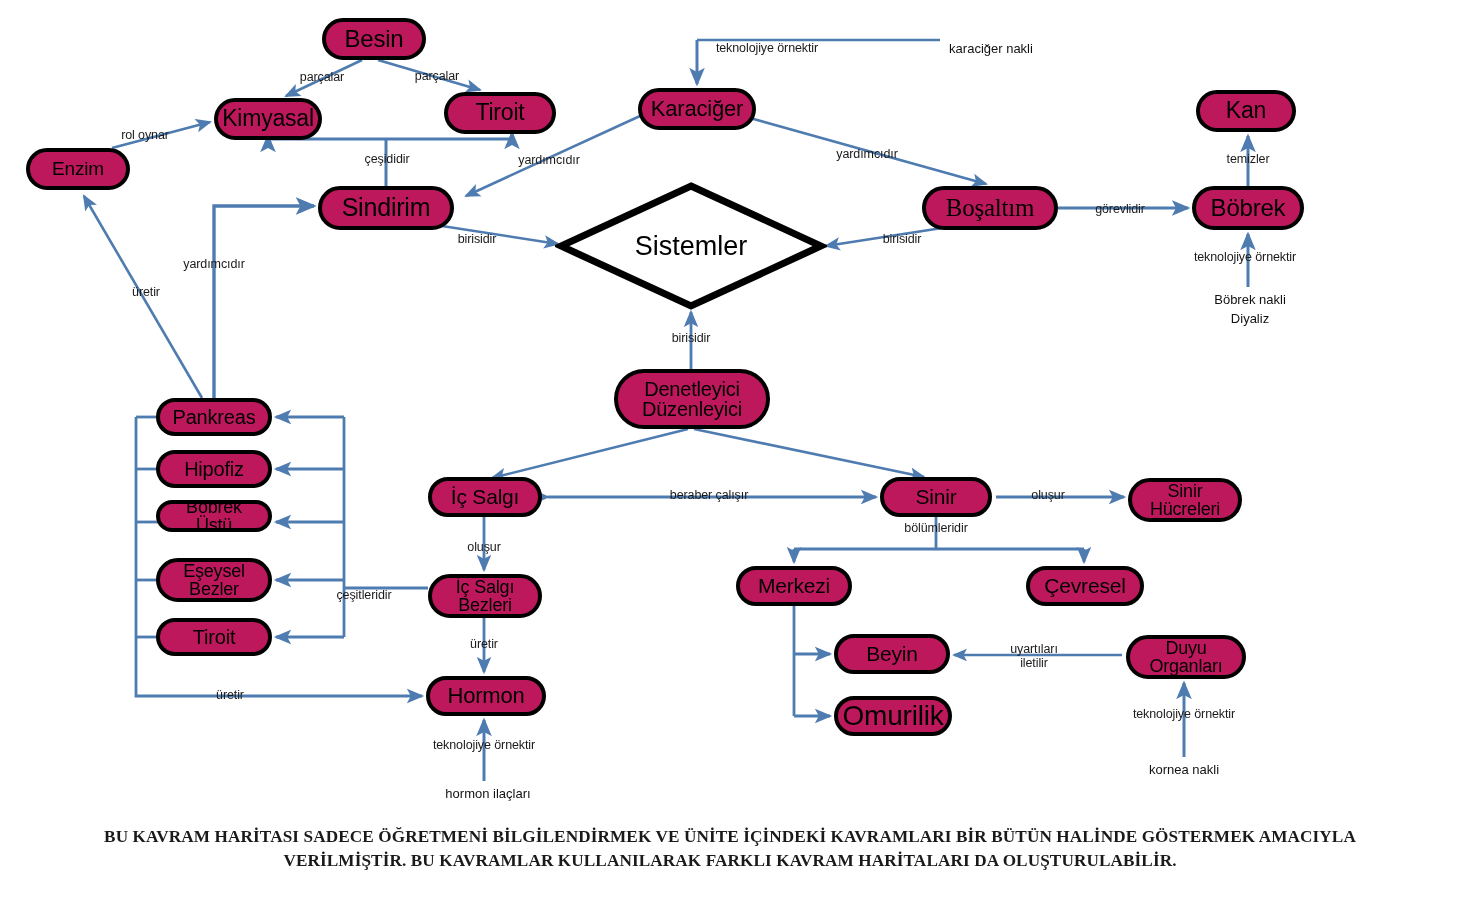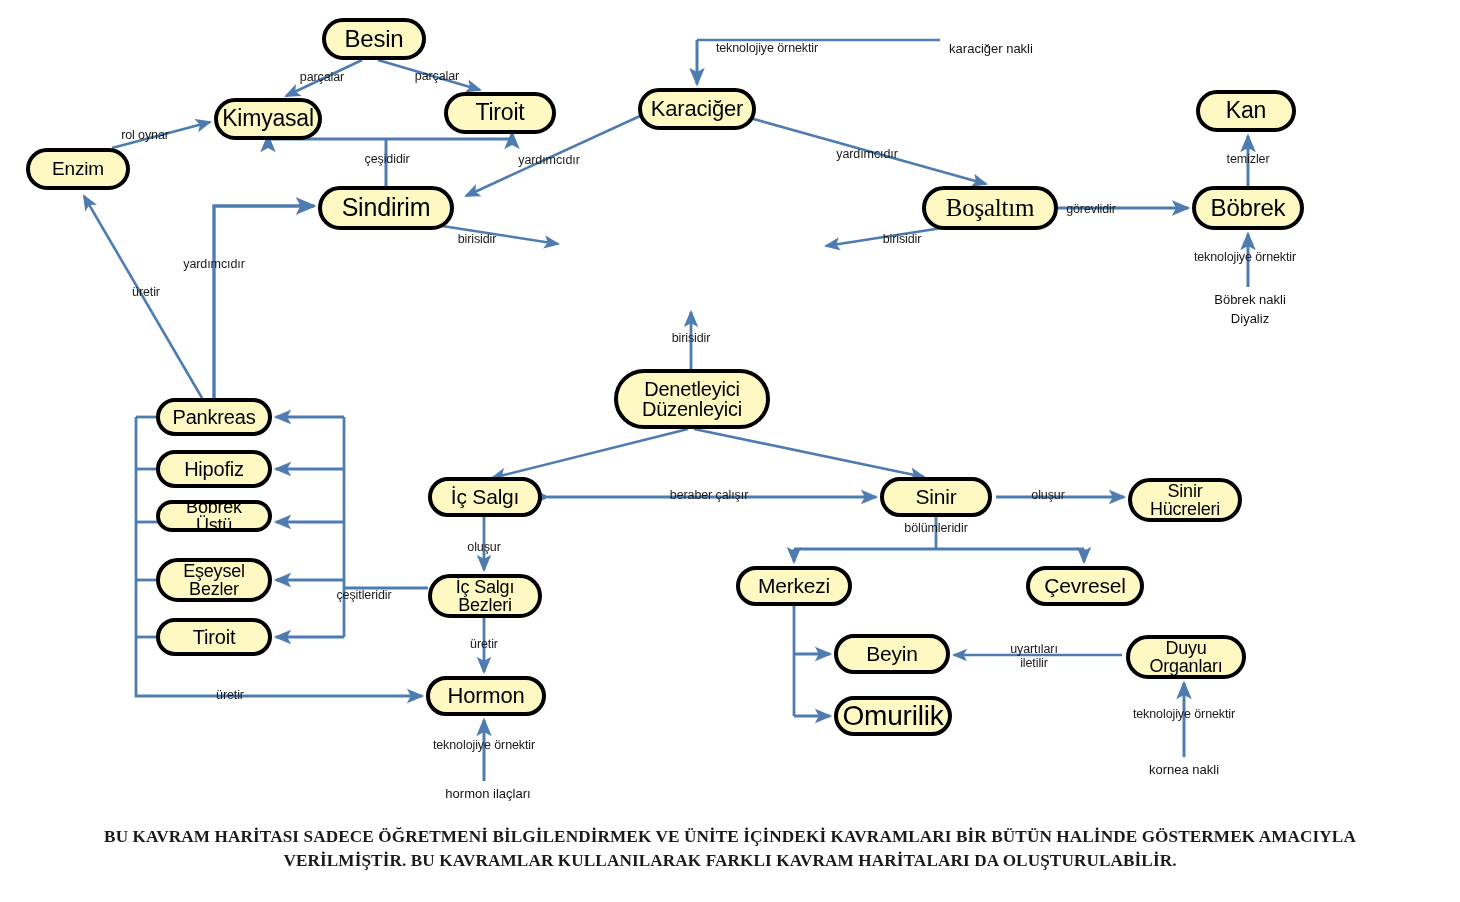--- a/index.html
+++ b/index.html
@@ -11,21 +11,21 @@
     background:#ffffff;
     font-family:"Liberation Sans", sans-serif;
     overflow:hidden;
   }
   #wires{position:absolute;left:0;top:0;width:1460px;height:902px;}
   .node{
     position:absolute;
     box-sizing:border-box;
     border:4px solid #000000;
     border-radius:999px;
-    background:#fef9c3;
+    background:#be185d;
     display:flex;
     align-items:center;
     justify-content:center;
     text-align:center;
     color:#000000;
     font-family:"Liberation Sans", sans-serif;
     line-height:1.02;
     z-index:3;
     white-space:pre-line;
     letter-spacing:-0.2px;
@@ -175,20 +175,26 @@
 
       <path d="M136,417 L160,417" stroke-width="2.8"></path>
       <path d="M136,469 L160,469" stroke-width="2.8"></path>
       <path d="M136,522 L160,522" stroke-width="2.8"></path>
       <path d="M136,580 L160,580" stroke-width="2.8"></path>
       <path d="M136,637 L160,637" stroke-width="2.8"></path>
       <path d="M136,417 L136,696 L422,696" stroke-width="2.8" marker-end="url(#ah)"></path>
     </g>
   </svg>
 
+  <div class="diamond" id="diamond-node" style="left: 555px; top: 180px; width: 272px; height: 132px;">
+    <svg width="272" height="132" viewBox="0 0 272 132">
+      <polygon points="136,6 266,66 136,126 6,66" fill="#ffffff" stroke="#000000" stroke-width="7"></polygon>
+    </svg>
+    <span class="dlabel" style="position: absolute;">Sistemler</span>
+  </div>
 
   <div id="nodes-layer">
       <div class="node" style="left: 322px; top: 18px; width: 104px; height: 42px; font-size: 24px;">Besin</div>
       <div class="node" style="left: 214px; top: 98px; width: 108px; height: 42px; font-size: 23px;">Kimyasal</div>
       <div class="node" style="left: 444px; top: 92px; width: 112px; height: 42px; font-size: 23px;">Tiroit</div>
       <div class="node" style="left: 638px; top: 88px; width: 118px; height: 42px; font-size: 22px;">Karaciğer</div>
       <div class="node" style="left: 1196px; top: 90px; width: 100px; height: 42px; font-size: 23px;">Kan</div>
       <div class="node" style="left: 26px; top: 148px; width: 104px; height: 42px; font-size: 19px;">Enzim</div>
       <div class="node" style="left: 318px; top: 186px; width: 136px; height: 44px; font-size: 25px;">Sindirim</div>
       <div class="node serif" style="left: 922px; top: 186px; width: 136px; height: 44px; font-size: 25px;">Boşaltım</div>
@@ -225,21 +231,21 @@
     </div>
   <div id="labels-layer">
       <div class="lbl c" style="left: 322px; top: 70px;">parçalar</div>
       <div class="lbl c" style="left: 437px; top: 69px;">parçalar</div>
       <div class="lbl c" style="left: 145px; top: 128px;">rol oynar</div>
       <div class="lbl c" style="left: 767px; top: 41px;">teknolojiye örnektir</div>
       <div class="lbl c" style="left: 387px; top: 152px;">çeşididir</div>
       <div class="lbl c" style="left: 549px; top: 153px;">yardımcıdır</div>
       <div class="lbl c" style="left: 867px; top: 147px;">yardımcıdır</div>
       <div class="lbl c" style="left: 1248px; top: 152px;">temizler</div>
-      <div class="lbl c" style="left: 1091px; top: 202px;">görevlidir</div>
+      <div class="lbl c" style="left: 1120px; top: 202px;">görevlidir</div>
       <div class="lbl c" style="left: 477px; top: 232px;">birisidir</div>
       <div class="lbl c" style="left: 902px; top: 232px;">birisidir</div>
       <div class="lbl c" style="left: 1245px; top: 250px;">teknolojiye örnektir</div>
       <div class="lbl c" style="left: 214px; top: 257px;">yardımcıdır</div>
       <div class="lbl c" style="left: 146px; top: 285px;">üretir</div>
       <div class="lbl c" style="left: 691px; top: 331px;">birisidir</div>
       <div class="lbl c" style="left: 709px; top: 488px;">beraber çalışır</div>
       <div class="lbl c" style="left: 1048px; top: 488px;">oluşur</div>
       <div class="lbl c" style="left: 936px; top: 521px;">bölümleridir</div>
       <div class="lbl c" style="left: 484px; top: 540px;">oluşur</div>

